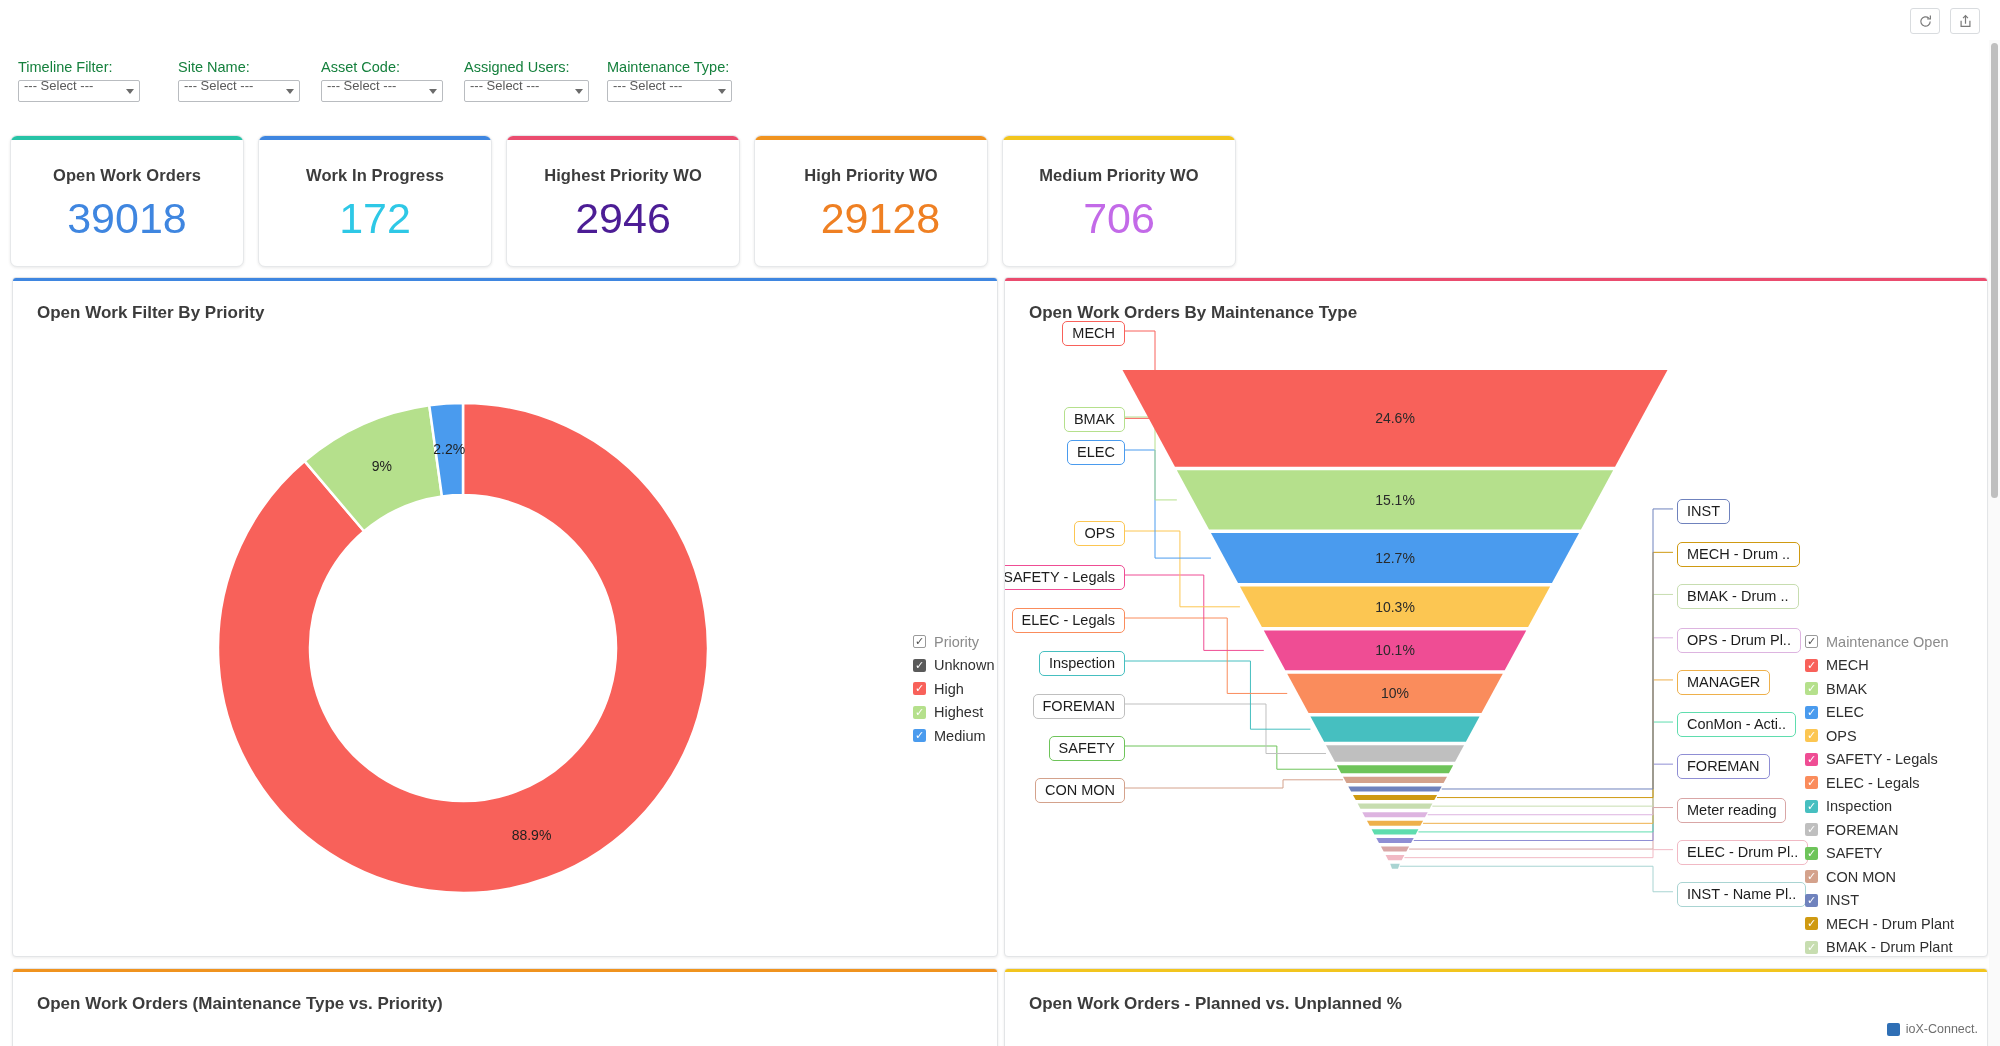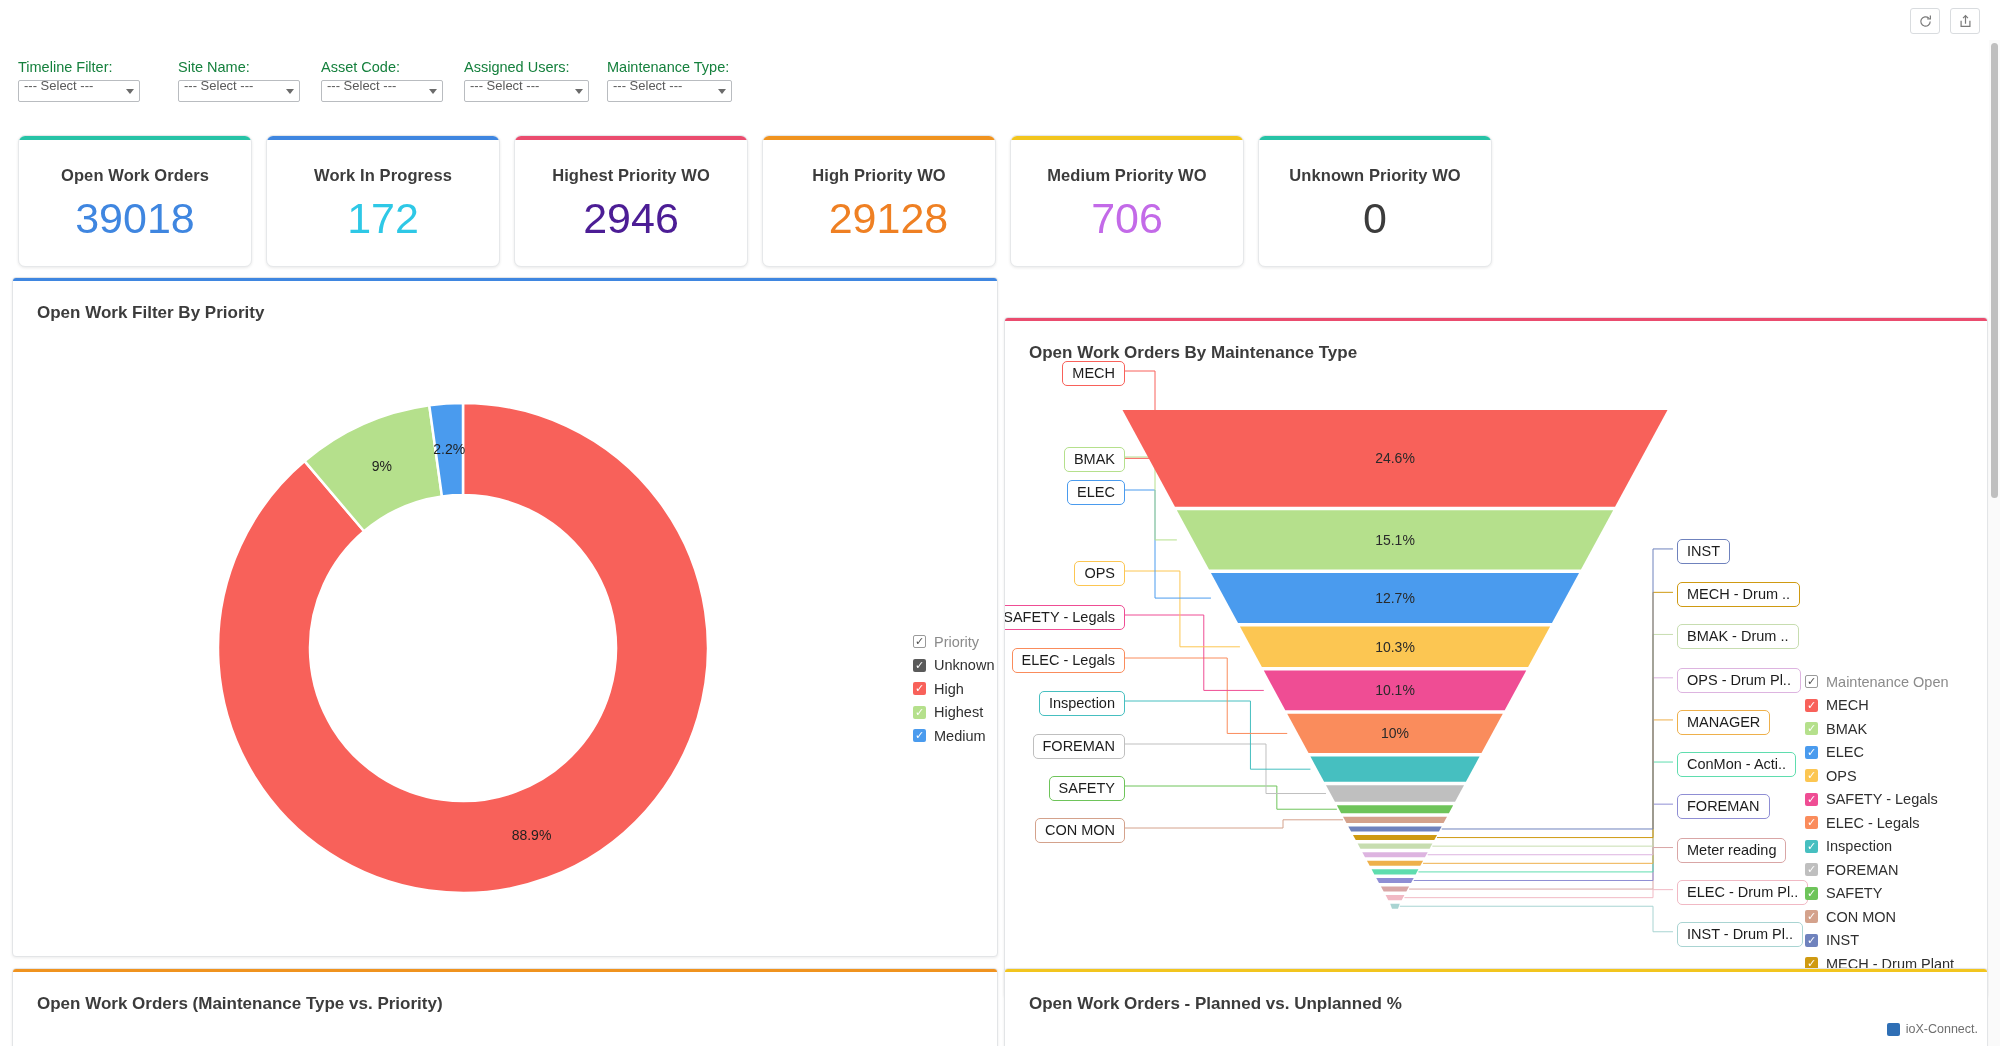--- a/index.html
+++ b/index.html
@@ -42,21 +42,21 @@
     width:0;height:0;border-left:4px solid transparent;border-right:4px solid transparent;
     border-top:5px solid #6b6b6b;
   }
   .f0{left:0;width:122px;} .f1{left:160px;width:122px;}
   .f2{left:303px;width:122px;} .f3{left:446px;width:125px;}
   .f4{left:589px;width:125px;}
   .f0 .filter-select,.f1 .filter-select,.f2 .filter-select,
   .f3 .filter-select,.f4 .filter-select{width:100%;}
 
   
-  .kpi-row { position:absolute; top:135px; left:18px; width:1500px; height:132px; }
+  .kpi-row { position:absolute; top:135px; left:10px; width:1500px; height:132px; }
   .kpi {
     position:absolute; top:0; width:234px; height:132px;
     background:#fff; border:1px solid #e6e8ea; border-radius:7px;
     box-shadow:0 1px 3px rgba(0,0,0,0.09);
     overflow:hidden;
     display:flex; flex-direction:column; align-items:center;
   }
   .kpi .bar { position:absolute;top:0;left:0;width:100%;height:4px; }
   .kpi .kpi-title {
     margin-top:30px; font-size:16.5px; font-weight:700; color:#3c3c3c;
@@ -73,21 +73,21 @@
     box-shadow:0 1px 3px rgba(0,0,0,0.08);
     overflow:hidden;
   }
   .panel > .accent { position:absolute;top:0;left:0;width:100%;height:3px; }
   .panel-title {
     position:absolute; top:25px; left:24px;
     font-size:17px; font-weight:700; color:#3c3c3c;
   }
 
   #panel-priority   { left:12px;  top:277px; width:986px; height:680px; }
-  #panel-mtype      { left:1004px;top:277px; width:984px; height:680px;margin-top:40px; }
+  #panel-mtype      { left:1004px;top:277px; width:984px; height:680px; }
   #panel-matrix     { left:12px;  top:968px; width:986px; height:140px; }
   #panel-planned    { left:1004px;top:968px; width:984px; height:140px; }
 
   
   .legend { position:absolute; }
   .legend-row {
     display:flex; align-items:center; height:23.5px;
     font-size:14.5px; color:#2f2f2f; white-space:nowrap;
   }
   .legend-row.head { color:#8b8b8b; }
@@ -209,25 +209,20 @@
       </div>
       <div class="kpi" style="left: 744px;">
         <div class="bar" style="background: rgb(240, 147, 31);"></div>
         <div class="kpi-title">High Priority WO</div>
         <div class="kpi-value" style="color: rgb(239, 128, 35); margin-left: 19px;">29128</div>
       </div>
       <div class="kpi" style="left: 992px;">
         <div class="bar" style="background: rgb(242, 197, 30);"></div>
         <div class="kpi-title">Medium Priority WO</div>
         <div class="kpi-value" style="color: rgb(195, 106, 232);">706</div>
-      </div>
-      <div class="kpi" style="left: 1240px;">
-        <div class="bar" style="background: rgb(39, 195, 166);"></div>
-        <div class="kpi-title">Unknown Priority WO</div>
-        <div class="kpi-value" style="color: rgb(60, 60, 60);">0</div>
       </div>
     </div>
 
   <div class="panel" id="panel-priority">
     <div class="accent" id="accent-priority" style="background: rgb(63, 134, 224);"></div>
     <div class="panel-title">Open Work Filter By Priority</div>
 
     <div id="donut-wrap">
       <svg id="donut-svg" width="500" height="500" viewBox="0 0 500 500">
           <path d="M 250.00000000000003 5 A 245 245 0 1 1 91.6026504319747 63.09018311007631 L 151.08247149425358 133.27672659527215 A 153 153 0 1 0 250 97 Z" fill="#f8615a" stroke="#ffffff" stroke-width="2.5"></path>
@@ -331,21 +326,21 @@
       <div id="callouts-right">
           <div class="callout" style="border: 1px solid rgb(111, 130, 189); top: 220.952px; left: 672px;">INST</div>
           <div class="callout" style="border: 1px solid rgb(207, 154, 18); top: 264.336px; left: 672px;">MECH - Drum ..</div>
           <div class="callout" style="border: 1px solid rgb(199, 221, 176); top: 306.444px; left: 672px;">BMAK - Drum ..</div>
           <div class="callout" style="border: 1px solid rgb(221, 180, 224); top: 349.828px; left: 672px;">OPS - Drum Pl..</div>
           <div class="callout" style="border: 1px solid rgb(238, 176, 75); top: 391.936px; left: 672px;">MANAGER</div>
           <div class="callout" style="border: 1px solid rgb(95, 221, 174); top: 434.044px; left: 672px;">ConMon - Acti..</div>
           <div class="callout" style="border: 1px solid rgb(143, 142, 212); top: 476.152px; left: 672px;">FOREMAN</div>
           <div class="callout" style="border: 1px solid rgb(217, 166, 166); top: 519.536px; left: 672px;">Meter reading</div>
           <div class="callout" style="border: 1px solid rgb(241, 185, 196); top: 561.644px; left: 672px;">ELEC - Drum Pl..</div>
-          <div class="callout" style="border: 1px solid rgb(169, 212, 210); top: 603.752px; left: 672px;">INST - Drum Pl..</div>
+          <div class="callout" style="border: 1px solid rgb(169, 212, 210); top: 603.752px; left: 672px;">INST - Name Pl..</div>
         </div>
     </div>
 
     <div class="legend" id="legend-mtype" style="left:800px; top:352px;">
         <div class="legend-row head">
           <span class="swatch empty">✓</span>
           <span>Maintenance Open</span>
         </div>
         <div class="legend-row">
           <span class="swatch" style="background: rgb(248, 97, 90);">✓</span>

